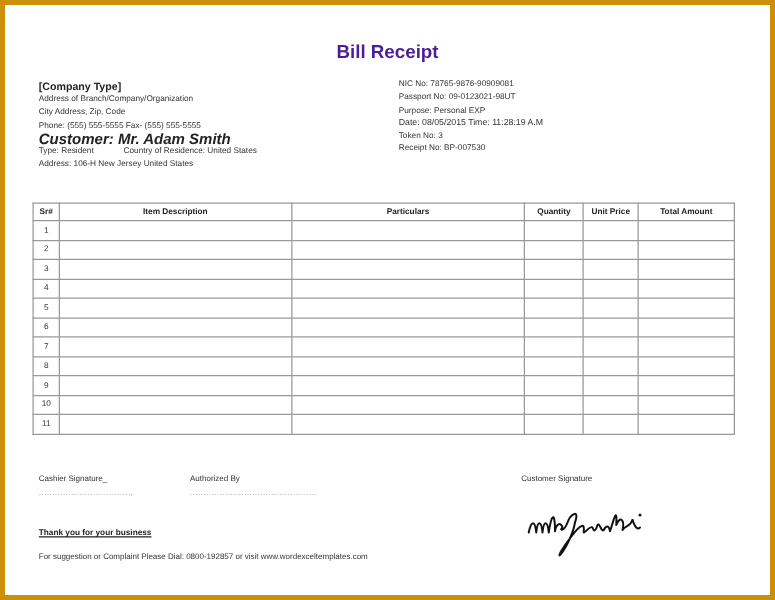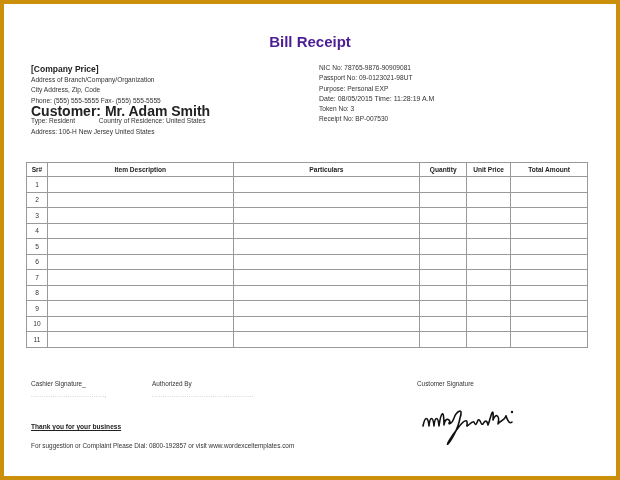--- a/index.html
+++ b/index.html
@@ -1,21 +1,21 @@
 <!DOCTYPE html>
 <html><head>
 <meta charset="utf-8">
 <style>
   html, body { margin:0; padding:0; }
   body { width:620px; height:480px; background:#cc8f0a; font-family:"Liberation Sans", sans-serif; color:#222; position:relative; overflow:hidden; }
   .page { position:absolute; left:4px; top:4px; width:612px; height:472px; background:#fff; }
   .title { position:absolute; left:0; width:620px; top:33px; text-align:center; font-size:15px; font-weight:bold; color:#4c1d95; }
   .left-info { position:absolute; left:31px; top:64px; font-size:6.6px; line-height:10.3px; color:#333; }
   .left-info .company { font-size:8.5px; font-weight:bold; color:#222; line-height:11px; }
-  .left-info .customer { font-size:14px; font-weight:bold; color:#222; line-height:10.5px; }
+  .left-info .customer { font-size:12px; font-weight:bold; color:#222; line-height:10.5px;font-style:italic; }
   .left-info .type-row span { display:inline-block; }
   .left-info .type-row .country { margin-left:22px; }
   .right-info { position:absolute; left:319px; top:63px; font-size:6.6px; line-height:10.3px; color:#333; }
   .right-info .date { font-size:7px; }
   table.items { position:absolute; left:26px; top:162px; width:562px; border-collapse:collapse; font-size:6.6px; color:#333; }
   table.items th, table.items td { border:1px solid #999; padding:0; height:14.5px; }
   table.items th { font-weight:bold; font-size:6.6px; height:13px; color:#222; }
   table.items td.sr { text-align:center; }
   .footer { position:absolute; font-size:6.4px; color:#333; }
   .dots { position:absolute; font-size:6px; color:#888; letter-spacing:0.5px; }
@@ -24,21 +24,21 @@
   .signature { position:absolute; left:420px; top:398px; }
 </style>
 </head>
 <body>
 
 <div class="page"></div>
 
 <div class="title">Bill Receipt</div>
 
 <div class="left-info">
-  <div class="company">[Company Price]</div>
+  <div class="company">[Company Type]</div>
   <div>Address of Branch/Company/Organization</div>
   <div>City Address, Zip, Code</div>
   <div>Phone: (555) 555-5555   Fax- (555) 555-5555</div>
   <div class="customer">Customer: Mr. Adam Smith</div>
   <div class="type-row">
     <span>Type: Resident</span>
     <span class="country">Country of Residence: United States</span>
   </div>
   <div>Address: 106-H New Jersey United States</div>
 </div>

